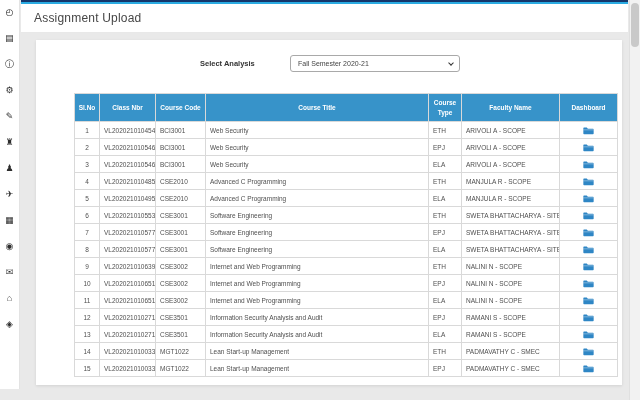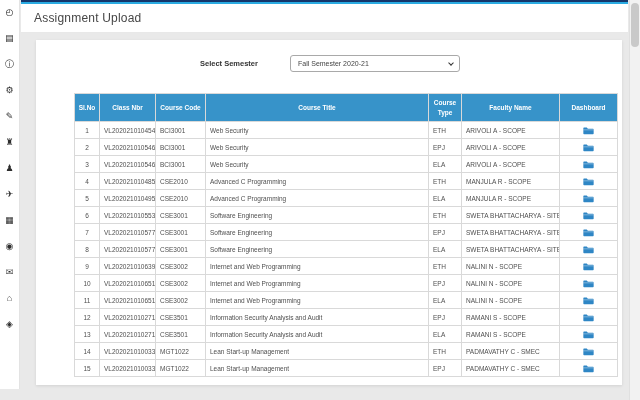--- a/index.html
+++ b/index.html
@@ -100,21 +100,21 @@
 
 <div class="main">
   <div class="accent-navy"></div>
   <div class="accent-cyan"></div>
 
   <div class="header-band">
     <div class="page-title">Assignment Upload</div>
   </div>
 
   <div class="card">
-    <div class="filter-label">Select Semester</div>
+    <div class="filter-label">Select Analysis</div>
     <div class="select-box">
       <span>Fall Semester 2020-21</span>
       <span class="select-caret"></span>
     </div>
 
     <table>
       <thead>
         <tr>
             <th class="c0">Sl.No</th>
             <th class="c1">Class Nbr</th>

